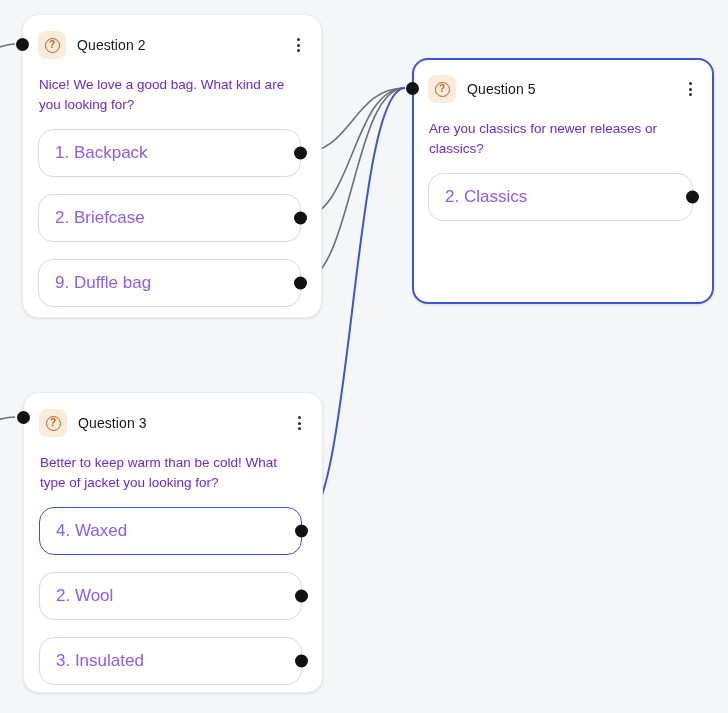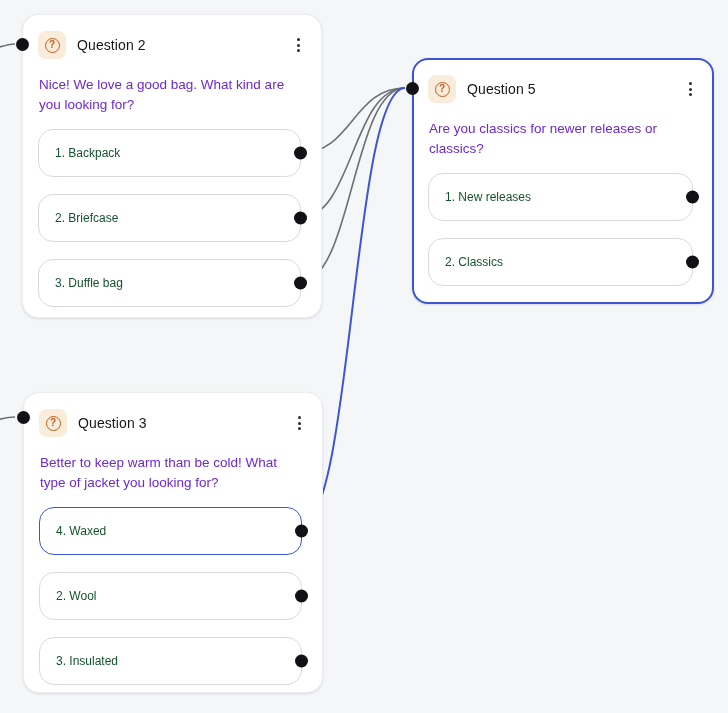--- a/index.html
+++ b/index.html
@@ -71,21 +71,21 @@
     background:#fff;
     border:1px solid #d9dae1;
     border-radius:15px;
     display:flex;align-items:center;
     padding:0 16px;
     margin-right:5px;
     box-sizing:border-box;
     cursor:pointer;
   }
   .option.selected{border:1.8px solid #3b55d6;}
-  .option-label{font-size:12px;color:#14532d;}
+  .option-label{font-size:17px;color:#8b5cf6;}
 
   .handle{
     position:absolute;width:13px;height:13px;border-radius:50%;
     background:#121216;z-index:3;cursor:crosshair;
   }
   .handle.out{right:-7px;top:50%;transform:translateY(-50%);}
   .handle.in{left:-7px;}
   .node-q2 .handle.in{top:23px;}
   .node-q5 .handle.in{top:22px;left:-8px;}
   .node-q3 .handle.in{top:18px;}
@@ -121,45 +121,41 @@
     <div class="options">
         <div class="option">
           <span class="option-label">1. Backpack</span>
           <span class="handle out"></span>
         </div>
         <div class="option">
           <span class="option-label">2. Briefcase</span>
           <span class="handle out"></span>
         </div>
         <div class="option">
-          <span class="option-label">3. Duffle bag</span>
+          <span class="option-label">9. Duffle bag</span>
           <span class="handle out"></span>
         </div>
       </div>
   </div>
 
   <div class="node node-q5 selected">
     <span class="handle in"></span>
     <div class="node-header">
       <span class="icon-chip">
         <span class="icon-q">?</span>
       </span>
       <span class="node-title">Question 5</span>
       <button class="kebab">
         <span class="kdot"></span>
         <span class="kdot"></span>
         <span class="kdot"></span>
       </button>
     </div>
     <div class="node-question">Are you classics for newer releases or classics?</div>
     <div class="options">
-        <div class="option">
-          <span class="option-label">1. New releases</span>
-          <span class="handle out"></span>
-        </div>
         <div class="option">
           <span class="option-label">2. Classics</span>
           <span class="handle out"></span>
         </div>
       </div>
   </div>
 
   <div class="node node-q3">
     <span class="handle in"></span>
     <div class="node-header">

